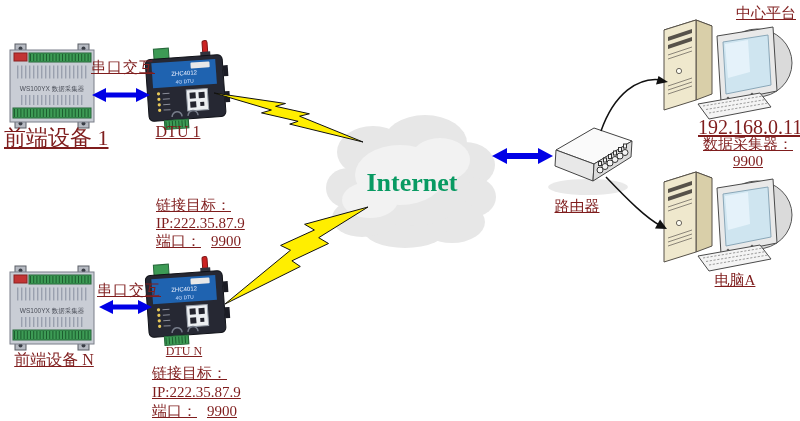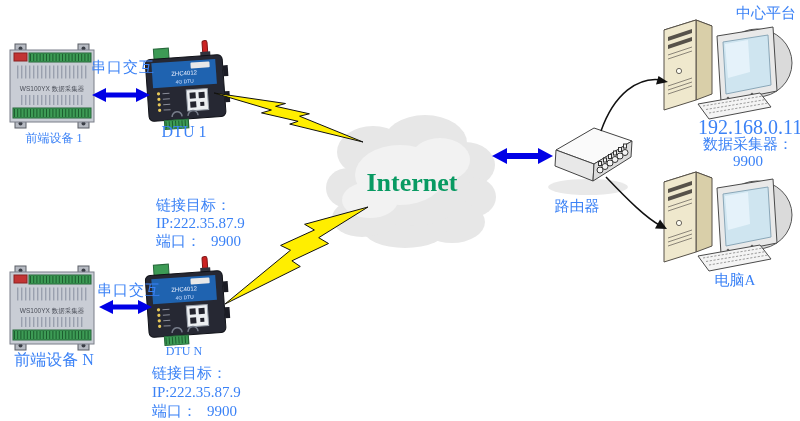--- a/index.html
+++ b/index.html
@@ -1,19 +1,19 @@
 <!DOCTYPE html>
 <html><head>
 <meta charset="utf-8">
 <style>
   html,body{margin:0;padding:0;background:#fff;}
   #stage{position:relative;width:800px;height:421px;background:#ffffff;overflow:hidden;
          font-family:"Liberation Serif","DejaVu Serif",serif;}
   #gfx{position:absolute;left:0;top:0;}
-  .label{position:absolute;color:#3b82f6;font-size:15px;line-height:18px;white-space:nowrap;}
+  .label{position:absolute;color:#7f1d1d;font-size:15px;line-height:18px;white-space:nowrap;text-decoration:underline;}
   .center{text-align:center;}
   .tblock .row{display:block;}
   .gap{display:inline-block;width:10px;}
 </style>
 </head>
 <body>
 
 <div id="stage">
 
 <svg id="gfx" width="800" height="421" viewBox="0 0 800 421">
@@ -163,24 +163,24 @@
   </g>
   <g>
     <path d="M606,177 C628,200 646,218 661,226" fill="none" stroke="#111" stroke-width="1.5"></path>
     <polygon points="667,229 655,228.5 660,219.5" fill="#111"></polygon>
   </g>
 </svg>
 
 <div class="label" style="left:91px;top:58px;width:68px;letter-spacing:1px;">串口交互</div>
 <div class="label" style="left:97px;top:281px;width:68px;letter-spacing:1px;">串口交互</div>
 
-<div class="label center" style="left:4px;top:129px;width:100px;font-size:12px;">前端设备 1</div>
+<div class="label center" style="left:4px;top:129px;width:100px;font-size:22px;">前端设备 1</div>
 <div class="label center" style="left:4px;top:351px;width:100px;font-size:16px;">前端设备 N</div>
 
-<div class="label center" style="left:146px;top:123px;width:76px;font-size:16px;">DTU 1</div>
+<div class="label center" style="left:140px;top:123px;width:76px;font-size:16px;">DTU 1</div>
 <div class="label center" style="left:146px;top:342px;width:76px;font-size:12px;">DTU N</div>
 
 <div class="label tblock" style="left:156px;top:196px;">
   <span class="row">链接目标：</span>
   <span class="row">IP:222.35.87.9</span>
   <span class="row"><span>端口：</span><span class="gap"></span><span>9900</span></span>
 </div>
 
 <div class="label tblock" style="left:152px;top:364px;line-height:19px;">
   <span class="row">链接目标：</span>

